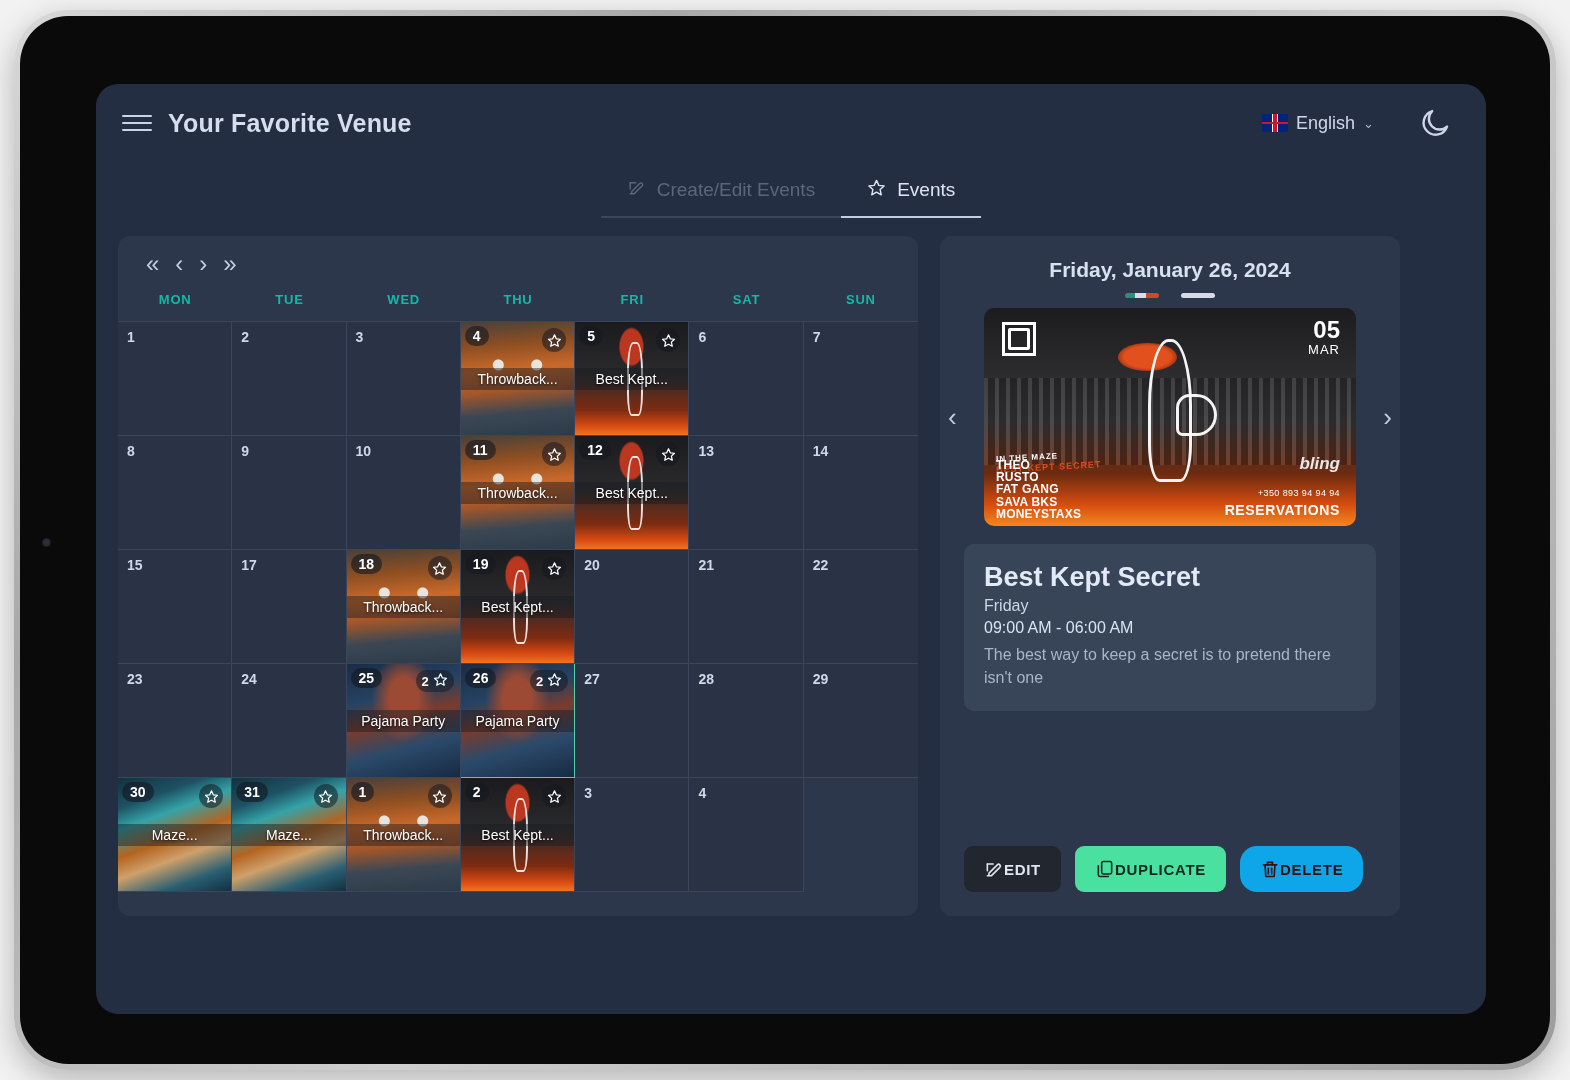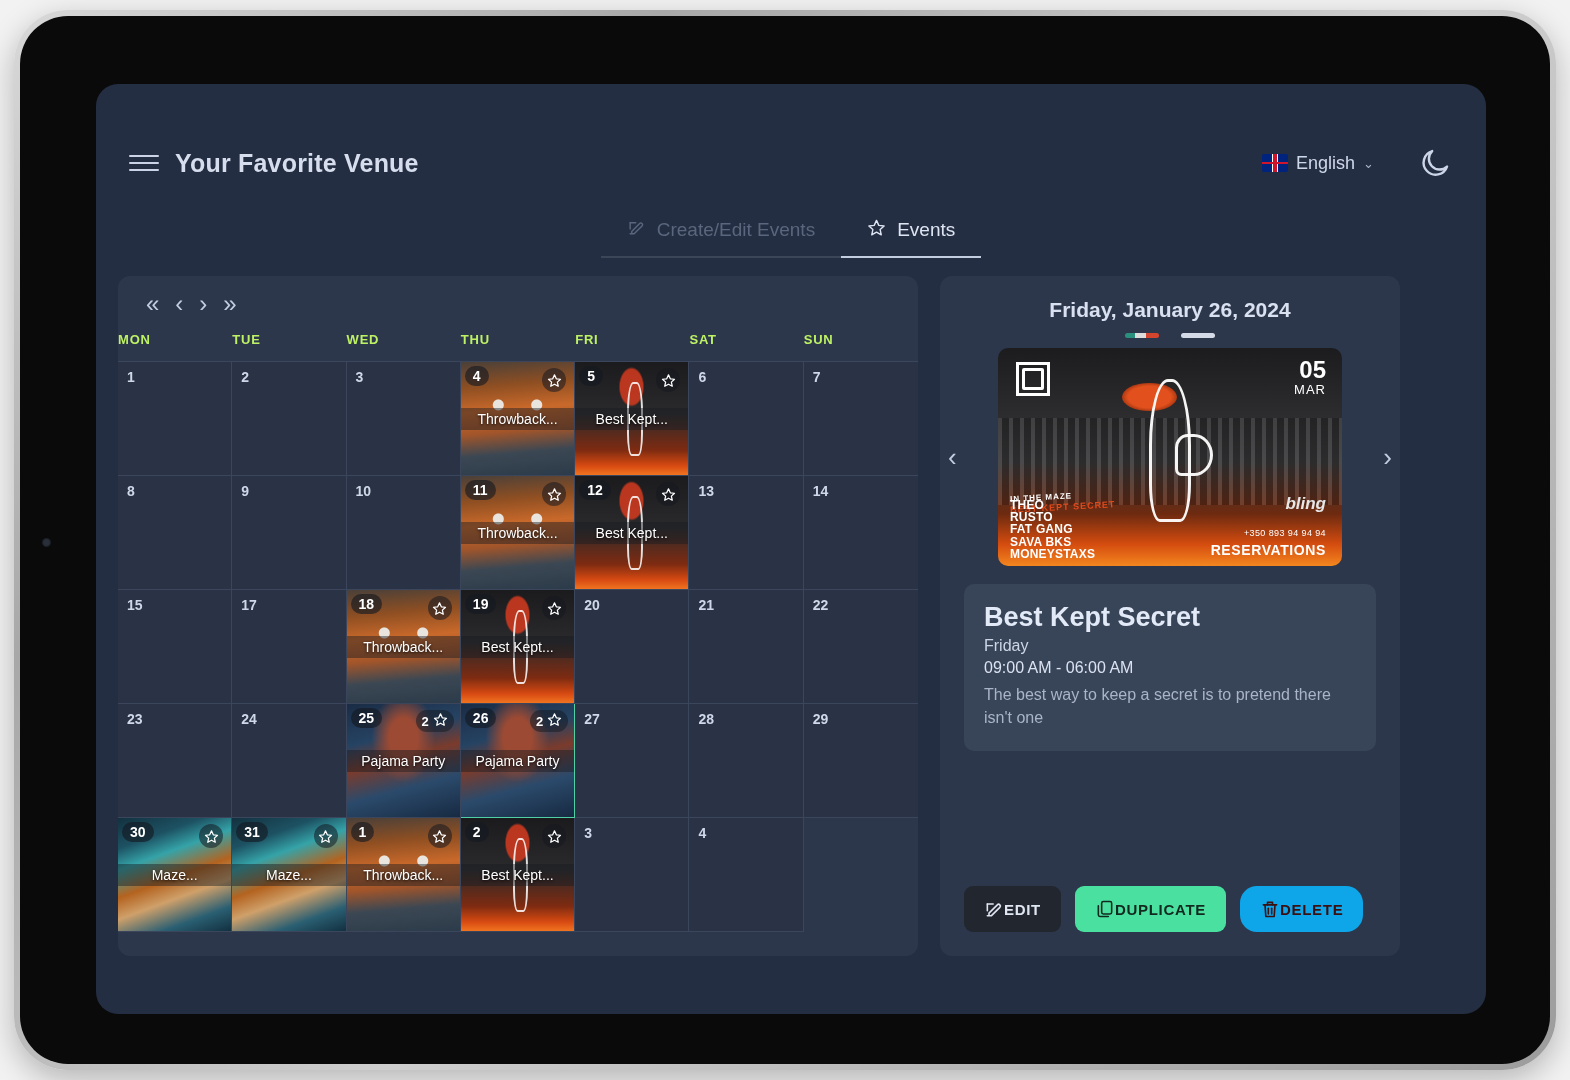--- a/index.html
+++ b/index.html
@@ -41,22 +41,21 @@
     width: 1390px; height: 930px;
     background: #242e42;
     border-radius: 22px;
     overflow: hidden;
   }
 
   
   #app-header {
     height: 78px;
     display: flex; align-items: center;
-    padding: 0 34px 0 33px;
-    margin-top: 40px;
+    padding: 0 34px 0 26px;
   }
   #menu-button {
     width: 30px; height: 30px;
     display: flex; flex-direction: column; justify-content: center;
     gap: 5px; cursor: pointer; margin-right: 16px;
   }
   #menu-button i { display:block; height: 2px; background: #cbd4e6; border-radius: 1px; }
   #app-title {
     font-size: 25px; font-weight: bold; color: #d6deee;
     letter-spacing: .2px;
@@ -122,21 +121,21 @@
     line-height: 1; user-select:none;
   }
   #calendar-month-label {
     flex: 1; text-align:center; color: #dbe3f2; font-size: 19px;
   }
   #weekday-row {
     display: grid; grid-template-columns: repeat(7,1fr);
     padding-bottom: 14px;
   }
   .weekday {
-    color:#bef264; font-size: 13px; font-weight: bold;
+    text-align:center; color:#14b8a6; font-size: 13px; font-weight: bold;
     letter-spacing: .8px;
   }
   #calendar-grid {
     display:grid; grid-template-columns: repeat(7,1fr);
     border-top: 1px solid #3b465c;
   }
   .day-cell {
     position: relative; height: 114px;
     border-right: 1px solid #3b465c;
     border-bottom: 1px solid #3b465c;
@@ -236,21 +235,21 @@
     height: 218px;
   }
   .carousel-arrow {
     position:absolute; top: 50%; transform: translateY(-50%);
     color:#c3cde0; font-size: 26px; cursor:pointer; z-index:5; user-select:none;
   }
   #carousel-prev { left: -16px; }
   #carousel-next { right: -16px; }
   #poster {
     position:absolute; left: 0; right:0; top:0; bottom:0;
-    margin: 0 34px;
+    margin: 0 20px;
     border-radius: 10px; overflow:hidden;
     background:
       radial-gradient(ellipse at 50% 80%, rgba(255,110,0,.0) 40%, rgba(0,0,0,0) 41%),
       linear-gradient(180deg,#1c1c1e 0%, #2c2c2e 30%, #38383a 52%, #6d2a10 76%, #d44c0f 90%, #f4861f 100%);
   }
   #poster-logo {
     position:absolute; left: 18px; top: 14px;
     width: 34px; height: 34px;
     border: 3px solid #fff;
     display:flex; align-items:center; justify-content:center;

